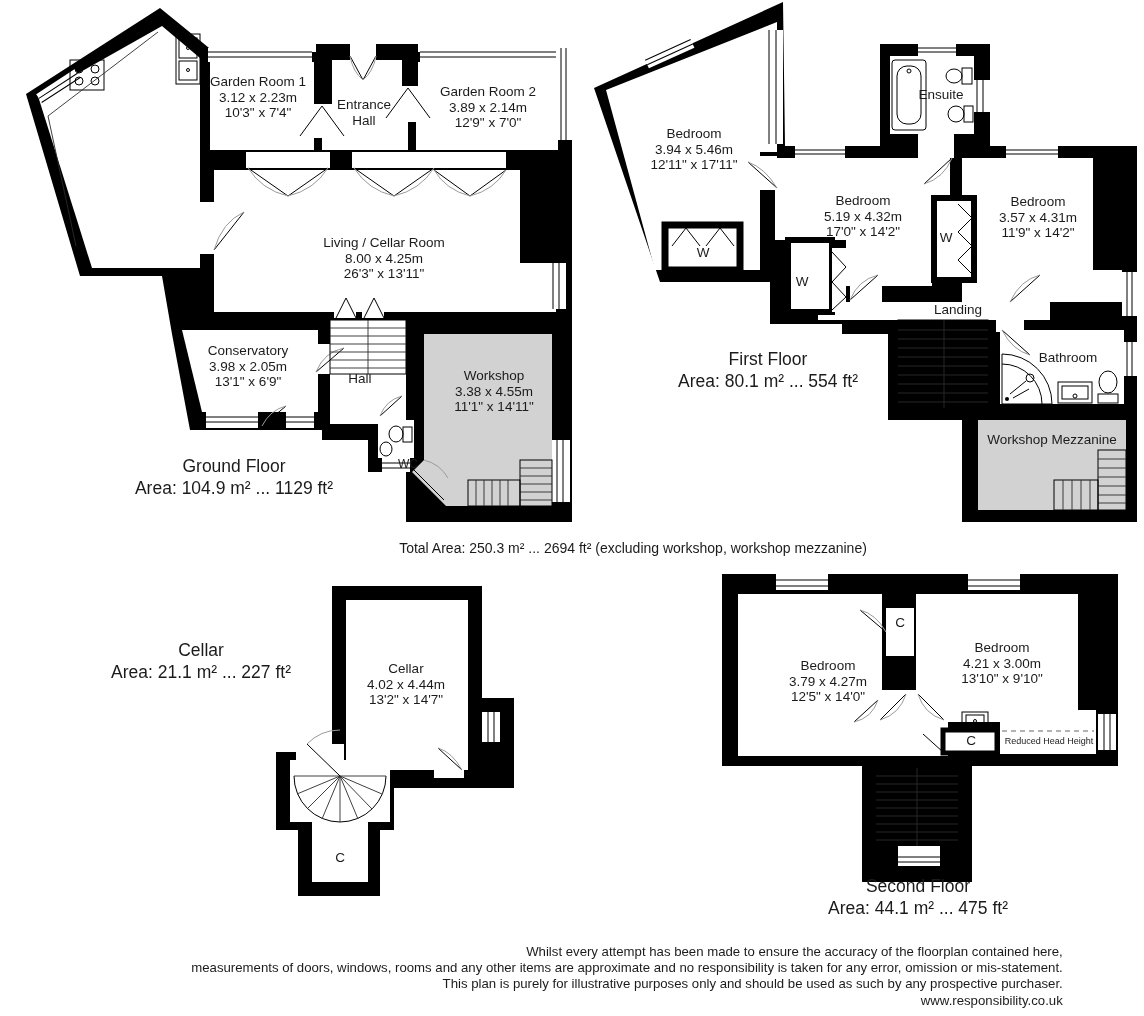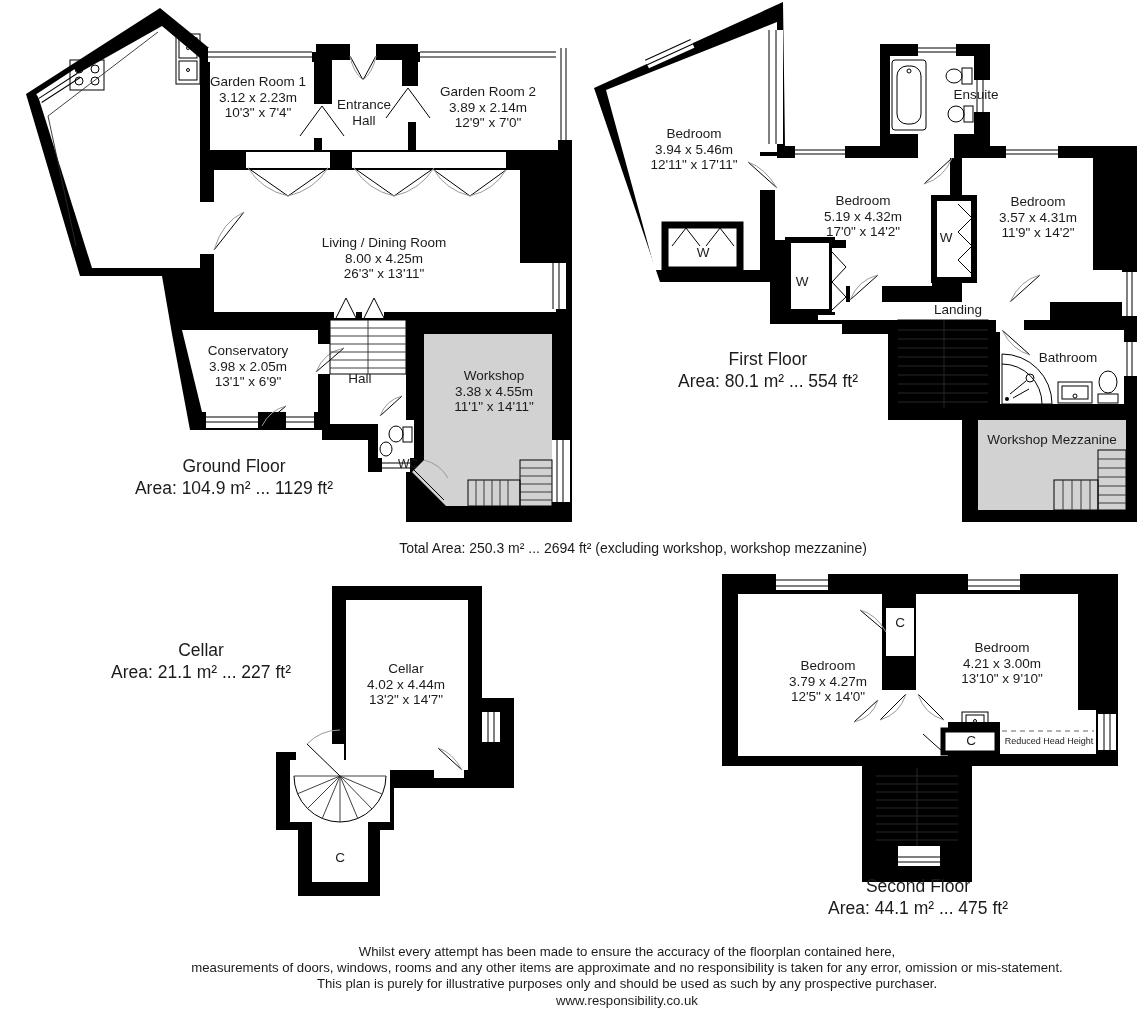--- a/index.html
+++ b/index.html
@@ -13,21 +13,21 @@
   .ar{stroke:#9a9a9a;stroke-width:1;fill:none;}
   .tr{stroke:#2b2b2b;stroke-width:0.9;fill:none;}
   .lbl{position:absolute;transform:translate(-50%,-50%);text-align:center;
        font-size:13.5px;line-height:15.5px;white-space:nowrap;}
   .lbl.small{font-size:12px;margin-top:14px;}
   .lbl.tiny{font-size:9px;}
   .lbl.letter{font-size:13.5px;}
   .lbl.big{font-size:17.5px;line-height:22px;}
   .lbl.total{font-size:14px;}
   .footer{position:absolute;left:627px;top:944px;transform:translateX(-50%);
-          text-align:center;font-size:13.2px;line-height:16.2px;white-space:nowrap;}
+          text-align:right;font-size:13.2px;line-height:16.2px;white-space:nowrap;}
 </style>
 </head>
 <body>
 
 <div class="page">
 
 <svg width="1144" height="1016" viewBox="0 0 1144 1016">
 
   <g>
     <path class="b" d="M160,8 L214,52 L572,52 L572,522 L406,522 L406,472 L368,472 L368,440 L322,440 L322,430 L190,430 L172,334 L162,276 L80,276 L26,94 Z"></path>
@@ -382,21 +382,21 @@
 <div class="lbl" style="left:364px;top:112px">
   <div>Entrance</div>
   <div>Hall</div>
 </div>
 <div class="lbl" style="left:488px;top:107px">
   <div>Garden Room 2</div>
   <div>3.89 x 2.14m</div>
   <div>12'9" x 7'0"</div>
 </div>
 <div class="lbl" style="left:384px;top:258px">
-  <div>Living / Dining Room</div>
+  <div>Living / Cellar Room</div>
   <div>8.00 x 4.25m</div>
   <div>26'3" x 13'11"</div>
 </div>
 <div class="lbl" style="left:248px;top:366px">
   <div>Conservatory</div>
   <div>3.98 x 2.05m</div>
   <div>13'1" x 6'9"</div>
 </div>
 <div class="lbl" style="left:360px;top:379px">
   <div>Hall</div>
@@ -412,21 +412,21 @@
 <div class="lbl big" style="left:234px;top:477px">
   <div>Ground Floor</div>
   <div>Area: 104.9 m² ... 1129 ft²</div>
 </div>
 
 <div class="lbl" style="left:694px;top:149px">
   <div>Bedroom</div>
   <div>3.94 x 5.46m</div>
   <div>12'11" x 17'11"</div>
 </div>
-<div class="lbl" style="left:976px;top:95px">
+<div class="lbl" style="left:941px;top:95px">
   <div>Ensuite</div>
 </div>
 <div class="lbl" style="left:863px;top:216px">
   <div>Bedroom</div>
   <div>5.19 x 4.32m</div>
   <div>17'0" x 14'2"</div>
 </div>
 <div class="lbl" style="left:1038px;top:217px">
   <div>Bedroom</div>
   <div>3.57 x 4.31m</div>

